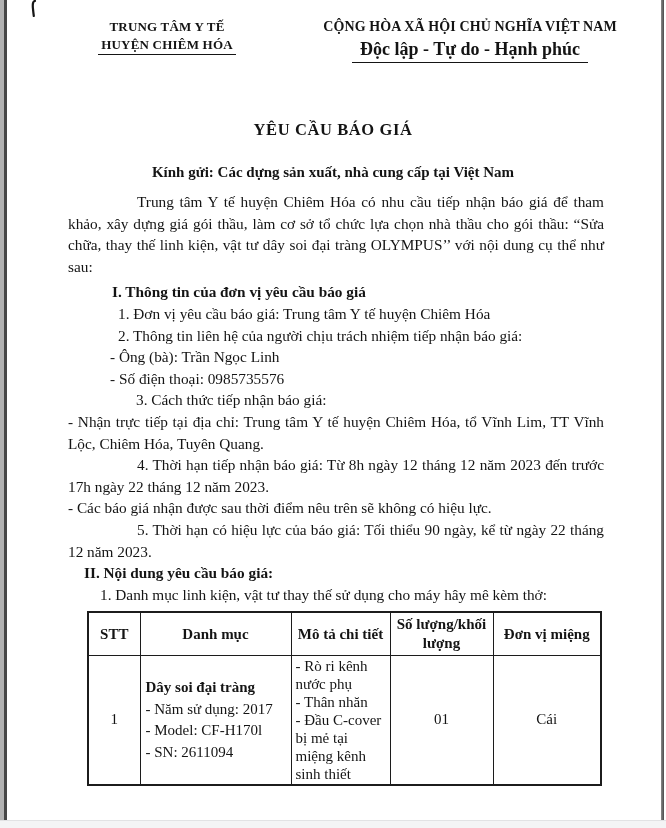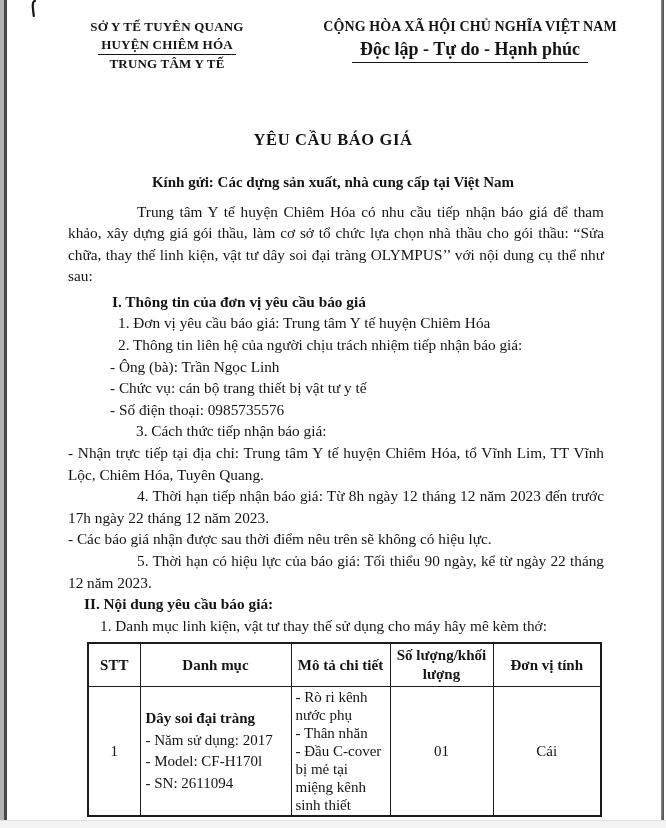--- a/index.html
+++ b/index.html
@@ -66,41 +66,39 @@
 <div class="edge-left-gray"></div>
 <div class="edge-left-line"></div>
 <div class="edge-right-line"></div>
 <div class="edge-bottom"></div>
 <svg class="pen-mark" viewBox="0 0 10 17">
   <path d="M6,1 C4,1 3.4,4 4,9 C4.3,12 4.6,14.5 4.8,16" fill="none" stroke="#161616" stroke-width="2.2" stroke-linecap="round"></path>
 </svg>
 
 <div class="doc-header">
   <div class="org-block">
-    <div>SỞ Y TẾ TUYÊN QUANG</div>
+    <div>TRUNG TÂM Y TẾ</div>
     <div><span class="org-underline">HUYỆN CHIÊM HÓA</span></div>
-    <div>TRUNG TÂM Y TẾ</div>
   </div>
   <div class="national-block">
     <div class="national-line1">CỘNG HÒA XÃ HỘI CHỦ NGHĨA VIỆT NAM</div>
     <div class="national-line2"><span class="national-underline">Độc lập - Tự do - Hạnh phúc</span></div>
   </div>
 </div>
 
 <div class="doc-title">YÊU CẦU BÁO GIÁ</div>
 <div class="doc-greeting">Kính gửi: Các dựng sản xuất, nhà cung cấp tại Việt Nam</div>
 
 <div class="main">
   <p class="intro">Trung tâm Y tế huyện Chiêm Hóa có nhu cầu tiếp nhận báo giá để tham khảo, xây dựng giá gói thầu, làm cơ sở tổ chức lựa chọn nhà thầu cho gói thầu: “Sửa chữa, thay thế linh kiện, vật tư dây soi đại tràng OLYMPUS’’ với nội dung cụ thể như sau:</p>
 
   <div class="s1-heading">I. Thông tin của đơn vị yêu cầu báo giá</div>
   <div class="ln ln-num">1. Đơn vị yêu cầu báo giá: Trung tâm Y tế huyện Chiêm Hóa</div>
   <div class="ln ln-num">2. Thông tin liên hệ của người chịu trách nhiệm tiếp nhận báo giá:</div>
   <div class="ln ln-dash">- Ông (bà): Trần Ngọc Linh</div>
-  <div class="ln ln-dash">- Chức vụ: cán bộ trang thiết bị vật tư y tế</div>
   <div class="ln ln-dash">- Số điện thoại: 0985735576</div>
   <div class="ln ln-num3">3. Cách thức tiếp nhận báo giá:</div>
   <div class="ln ln-just">- Nhận trực tiếp tại địa chỉ: Trung tâm Y tế huyện Chiêm Hóa, tổ Vĩnh Lim, TT Vĩnh Lộc, Chiêm Hóa, Tuyên Quang.</div>
   <div class="ln ln-indent-just">4. Thời hạn tiếp nhận báo giá: Từ 8h ngày 12 tháng 12 năm 2023 đến trước 17h ngày 22 tháng 12 năm 2023.</div>
   <div class="ln ln-just">- Các báo giá nhận được sau thời điểm nêu trên sẽ không có hiệu lực.</div>
   <div class="ln ln-indent-just">5. Thời hạn có hiệu lực của báo giá: Tối thiểu 90 ngày, kể từ ngày 22 tháng 12 năm 2023.</div>
 
   <div class="s2-heading">II. Nội dung yêu cầu báo giá:</div>
   <div class="ln s2-item1">1. Danh mục linh kiện, vật tư thay thế sử dụng cho máy hây mê kèm thở:</div>
 
@@ -112,21 +110,21 @@
           <col style="width:99px">
         <col style="width:103px">
           <col style="width:108px">
       </colgroup>
       <thead>
         <tr>
           <th class="hdr">STT</th>
           <th class="hdr">Danh mục</th>
           <th class="hdr">Mô tả chi tiết</th>
           <th class="hdr">Số lượng/khối lượng</th>
-          <th class="hdr">Đơn vị tính</th>
+          <th class="hdr">Đơn vị miệng</th>
         </tr>
       </thead>
       <tbody>
         <tr>
           <td class="c-stt">1</td>
           <td class="c-name">
             <div class="name-title">Dây soi đại tràng</div>
             <div>- Năm sử dụng: 2017</div>
             <div>- Model: CF-H170l</div>
             <div>- SN: 2611094</div>

